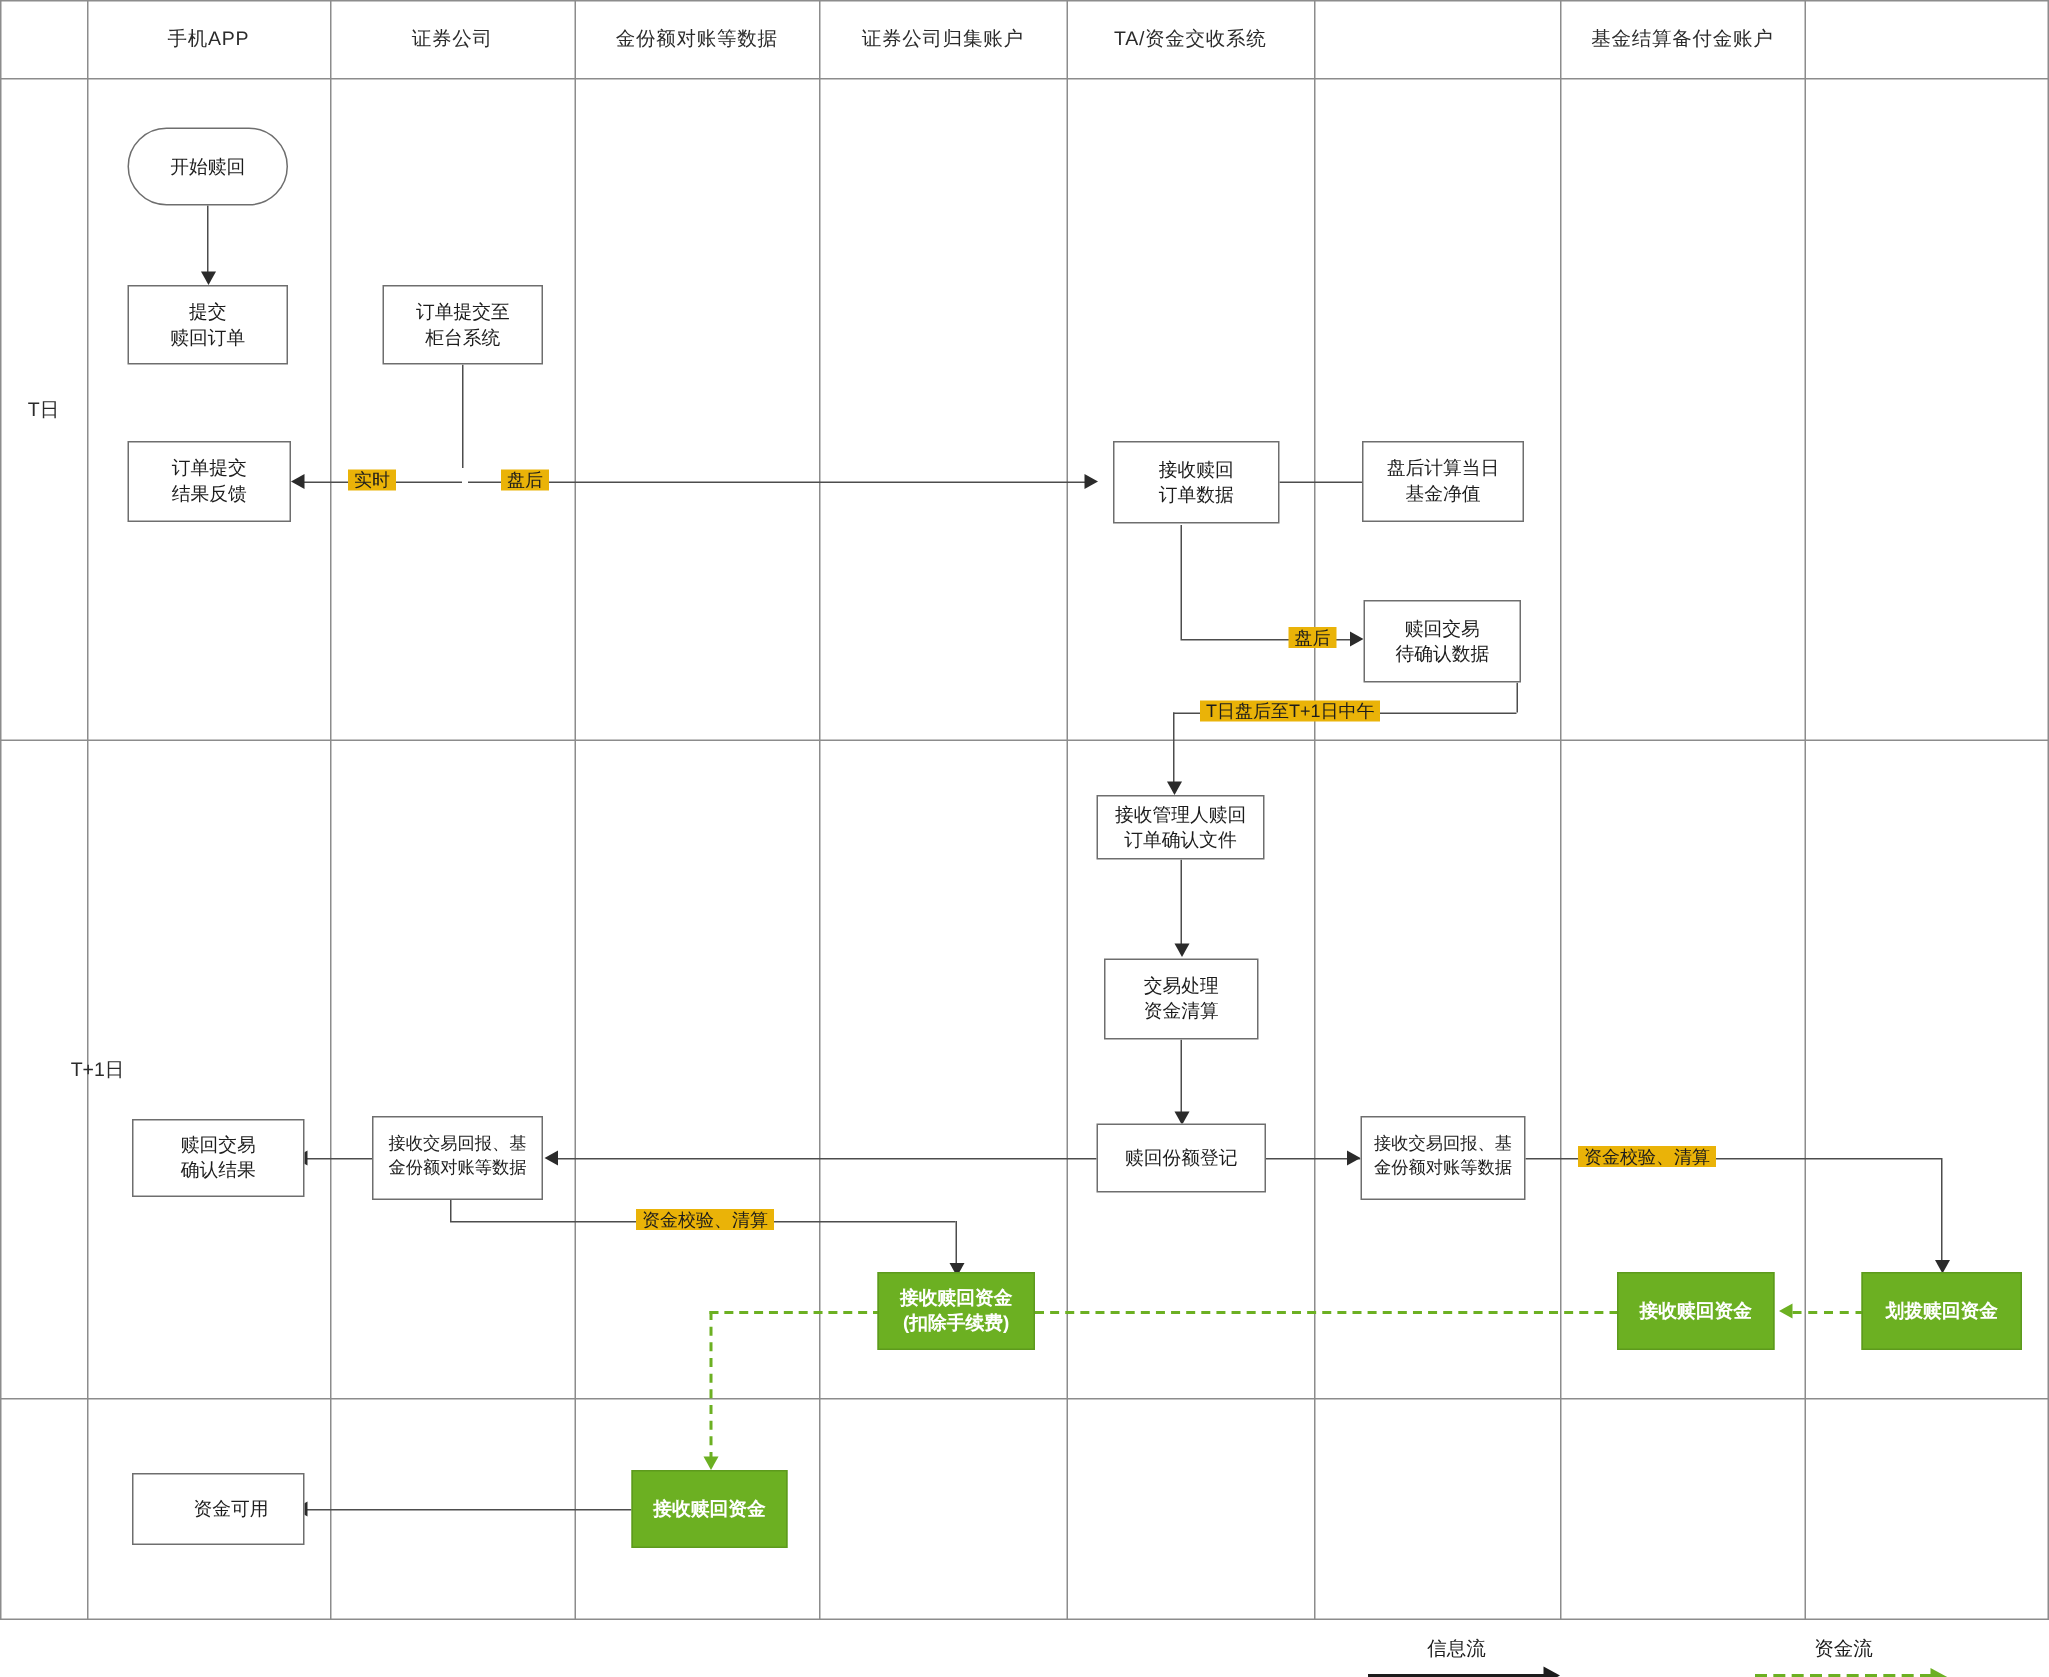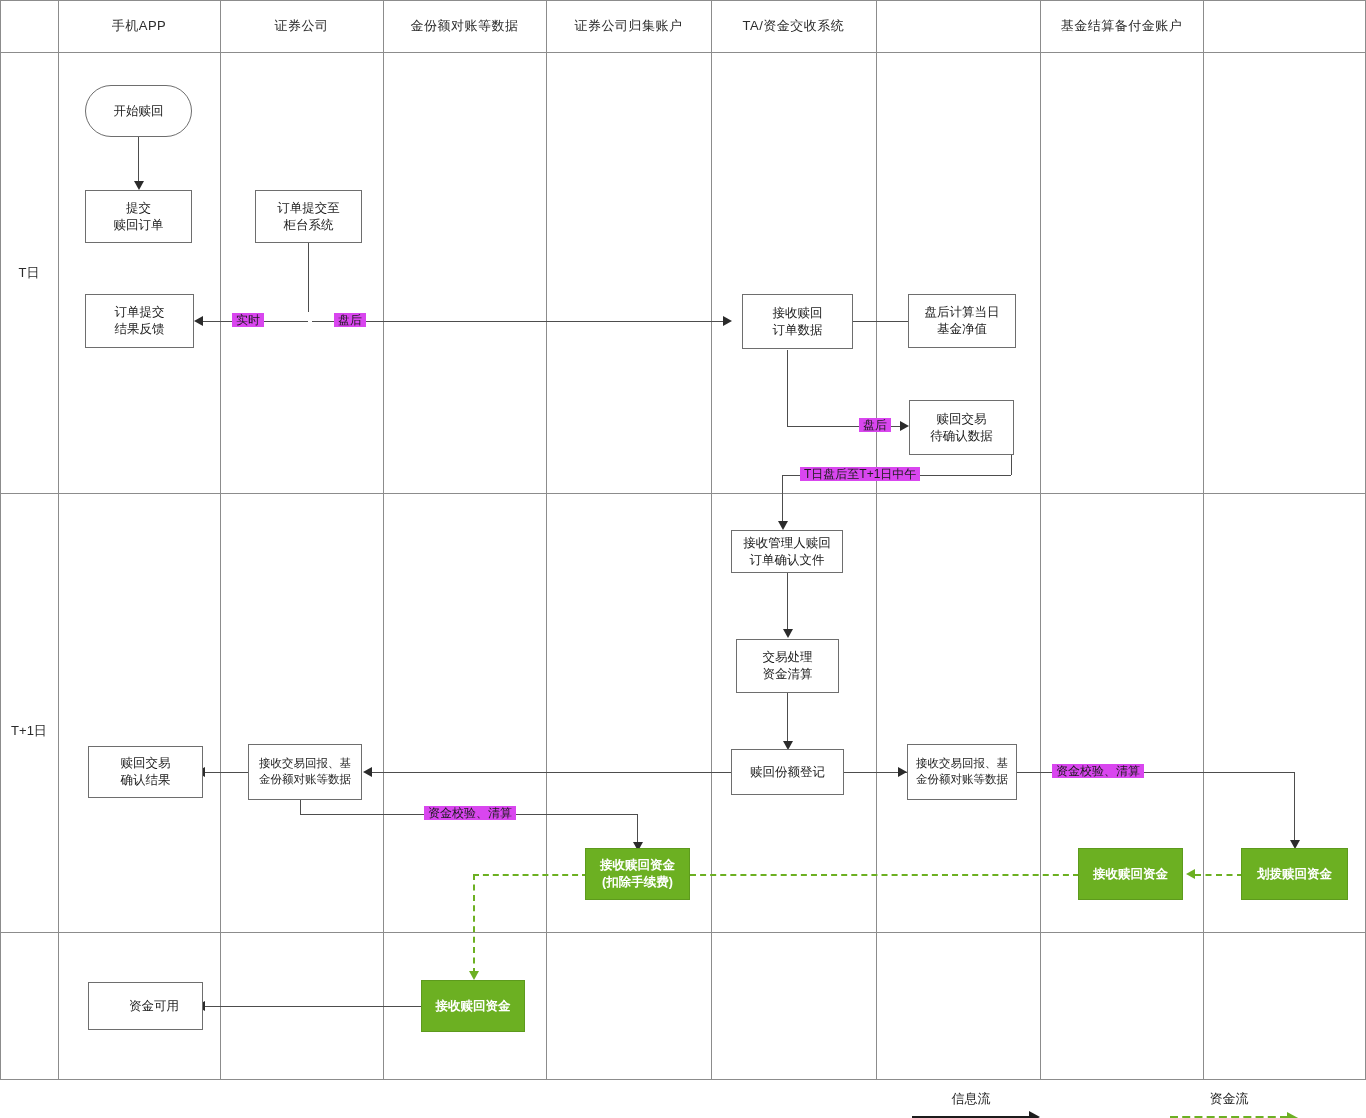--- a/index.html
+++ b/index.html
@@ -45,21 +45,21 @@
   .dash-v{position:absolute;width:0;border-left:2px dashed #6cb022;}
 
   .arrow{position:absolute;width:0;height:0;}
   .arrow.left{border-top:5px solid transparent;border-bottom:5px solid transparent;border-right:9px solid #2b2b2b;}
   .arrow.right{border-top:5px solid transparent;border-bottom:5px solid transparent;border-left:9px solid #2b2b2b;}
   .arrow.down{border-left:5px solid transparent;border-right:5px solid transparent;border-top:9px solid #2b2b2b;}
   .arrow.gleft{border-top:5px solid transparent;border-bottom:5px solid transparent;border-right:9px solid #6cb022;}
   .arrow.gdown{border-left:5px solid transparent;border-right:5px solid transparent;border-top:9px solid #6cb022;}
 
   .edge-label{
-    position:absolute;font-size:12px;color:#1c1c1c;background:#d946ef;
+    position:absolute;font-size:12px;color:#1c1c1c;background:#eab308;
     padding:0 4px;white-space:nowrap;line-height:14px;
   }
 
   
   .legend-item{position:absolute;display:flex;align-items:center;gap:8px;font-size:13px;color:#1c1c1c;flex-direction:column;}
   .legend-line-solid{display:inline-block;width:118px;height:2px;background:#1c1c1c;position:relative;}
   .legend-line-solid:after{content:"";position:absolute;right:-10px;top:-5px;width:0;height:0;
     border-top:6px solid transparent;border-bottom:6px solid transparent;border-left:11px solid #1c1c1c;}
   .legend-line-dash{display:inline-block;width:118px;height:0;border-top:4px dashed #6cb022;position:relative;}
   .legend-line-dash:after{content:"";position:absolute;right:-12px;top:-8px;width:0;height:0;
@@ -102,21 +102,21 @@
   <div class="lane-header" style="left:546px;width:165px;">
     <span>证券公司归集账户</span>
     </div>
   <div class="lane-header" style="left:1040px;width:163px;justify-content:center;">
     <span>基金结算备付金账户</span>
     </div>
 
   <div class="row-label" style="top:52px;height:441px;">
     <span>T日</span>
     </div>
-  <div class="row-label" style="top:511px;height:439px;">
+  <div class="row-label" style="top:493px;height:439px;margin-left:36px;">
     <span>T+1日</span>
     </div>
 
   <div class="seg v" style="left:138px;top:137px;height:47px;"></div>
   <div class="arrow down" style="left:134px;top:181px;"></div>
 
   <div class="seg v" style="left:308px;top:243px;height:69px;"></div>
 
   <div class="seg h" style="left:196px;top:321px;width:112px;"></div>
   <div class="seg h" style="left:312px;top:321px;width:418px;"></div>

